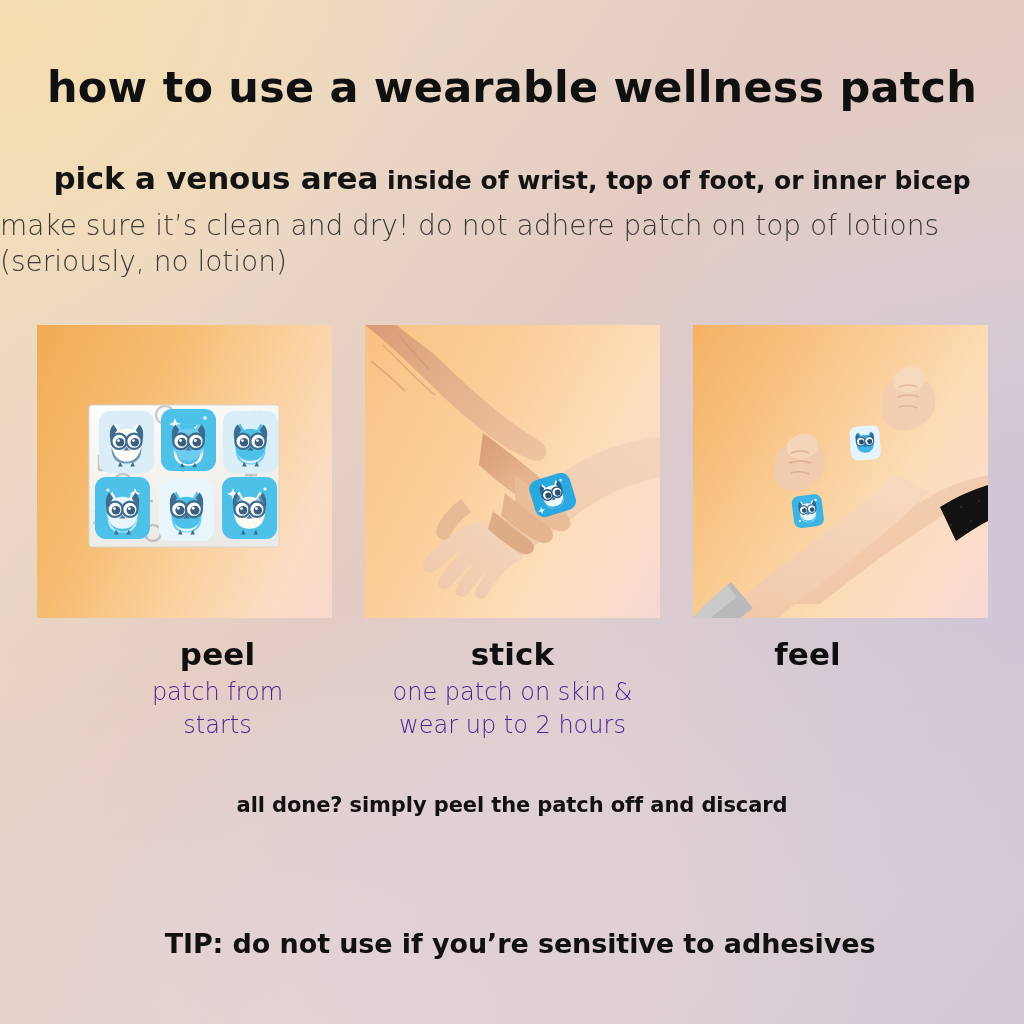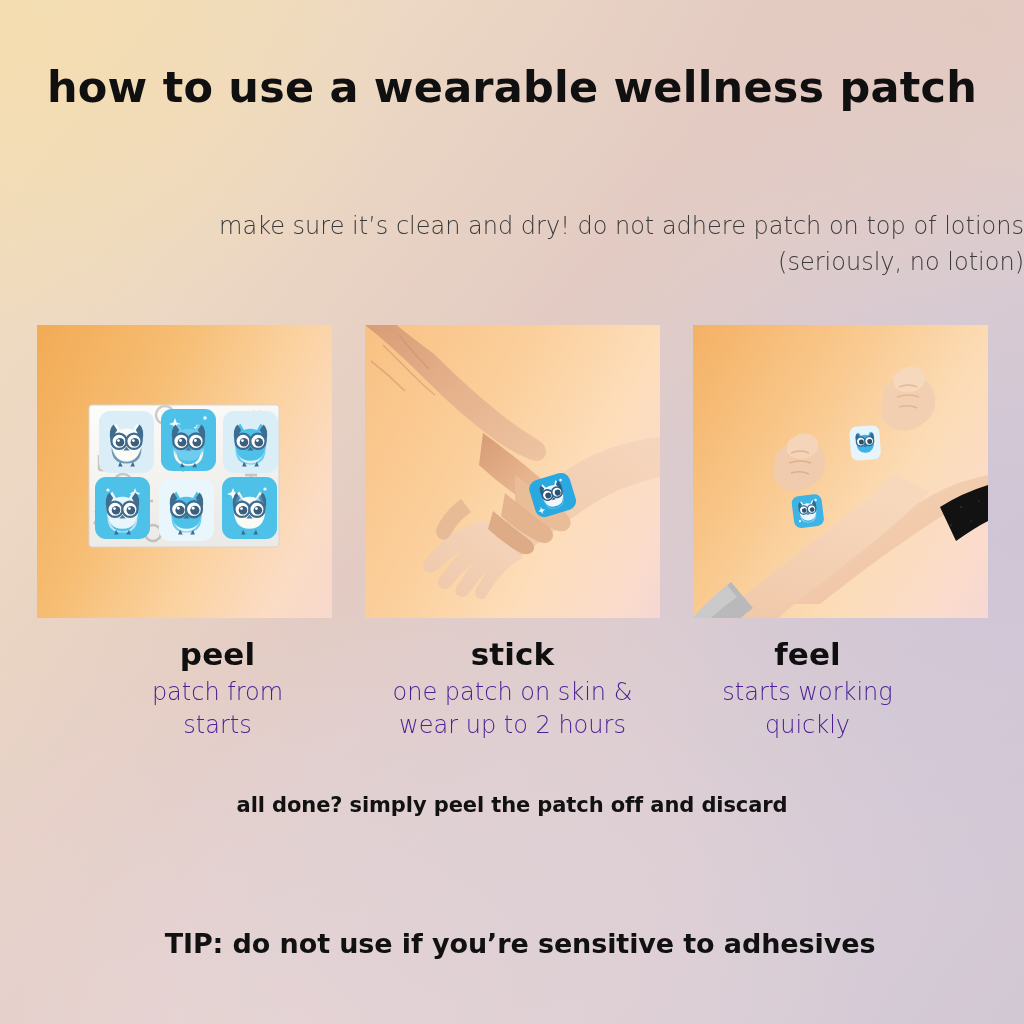--- a/index.html
+++ b/index.html
@@ -25,22 +25,22 @@
     position:absolute; left:0; top:62px; width:100%; text-align:center;
     font-weight:bold; font-size:43px; letter-spacing:.2px; color:#101010;
   }
   .sub1 {
     position:absolute; left:0; top:160px; width:100%; text-align:center;
     font-size:28px; color:#141414; white-space:nowrap;
   }
   .sub1 .strong { font-weight:bold; font-size:31px; letter-spacing:-.2px; }
   .sub1 .reg { font-weight:bold; font-size:25px; }
   .sub2 {
-    position:absolute; left:0; top:208px; width:100%; text-align:right;
-    font-size:24px; line-height:36px; color:#3b3a3a; font-weight:300;
+    position:absolute; left:0; top:208px; width:100%; text-align:left;
+    font-size:28px; line-height:36px; color:#3b3a3a; font-weight:300;
   }
 
   
   .panels { position:absolute; left:37px; top:325px; width:951px; height:293px;
             display:flex; justify-content:space-between; }
   .panel { width:295px; height:293px; position:relative; overflow:hidden; }
   .pbg { position:absolute; inset:0; }
   .pbg-a { background:linear-gradient(115deg,#f2ab55 0%,#f6bd73 34%,#fbd2a0 62%,#fbdcc3 84%,#f7d8cd 100%); }
   .pbg-b { background:linear-gradient(118deg,#f9c183 0%,#fbcf9b 38%,#fdddb9 66%,#fbdccb 88%,#f6d7d2 100%); }
   .pbg-c { background:linear-gradient(122deg,#f4b164 0%,#f9c98e 36%,#fcdcb6 64%,#fbdcca 86%,#f7d8d4 100%); }
@@ -70,20 +70,23 @@
     <div class="g g3"></div>
   <div class="g g4"></div>
     <div class="g g5"></div>
     <div class="g g6"></div>
 </div>
 
 <div id="page">
 
   <div class="title">how to use a wearable wellness patch</div>
 
+  <div class="sub1">
+    <span class="strong">pick a venous area</span><span>&nbsp;</span><span class="reg">inside of wrist, top of foot, or inner bicep</span>
+  </div>
 
   <div class="sub2">
     <div>make sure it’s clean and dry! do not adhere patch on top of lotions</div>
     <div>(seriously, no lotion)</div>
   </div>
 
   <div class="panels">
 
     <div class="panel">
       <div class="pbg pbg-a"></div>
@@ -386,23 +389,19 @@
     </div>
     <div class="cap">
       <div class="h">stick</div>
       <div class="d">
         <div>one patch on skin &amp;</div>
         <div>wear up to 2 hours</div>
       </div>
     </div>
     <div class="cap">
       <div class="h">feel</div>
-      <div class="d">
-        <div>starts working</div>
-        <div>quickly</div>
-      </div>
     </div>
   </div>
 
   <div class="note">all done? simply peel the patch off and discard</div>
   <div class="tip">TIP: do not use if you’re sensitive to adhesives</div>
 
 </div>
 
 </body></html>

